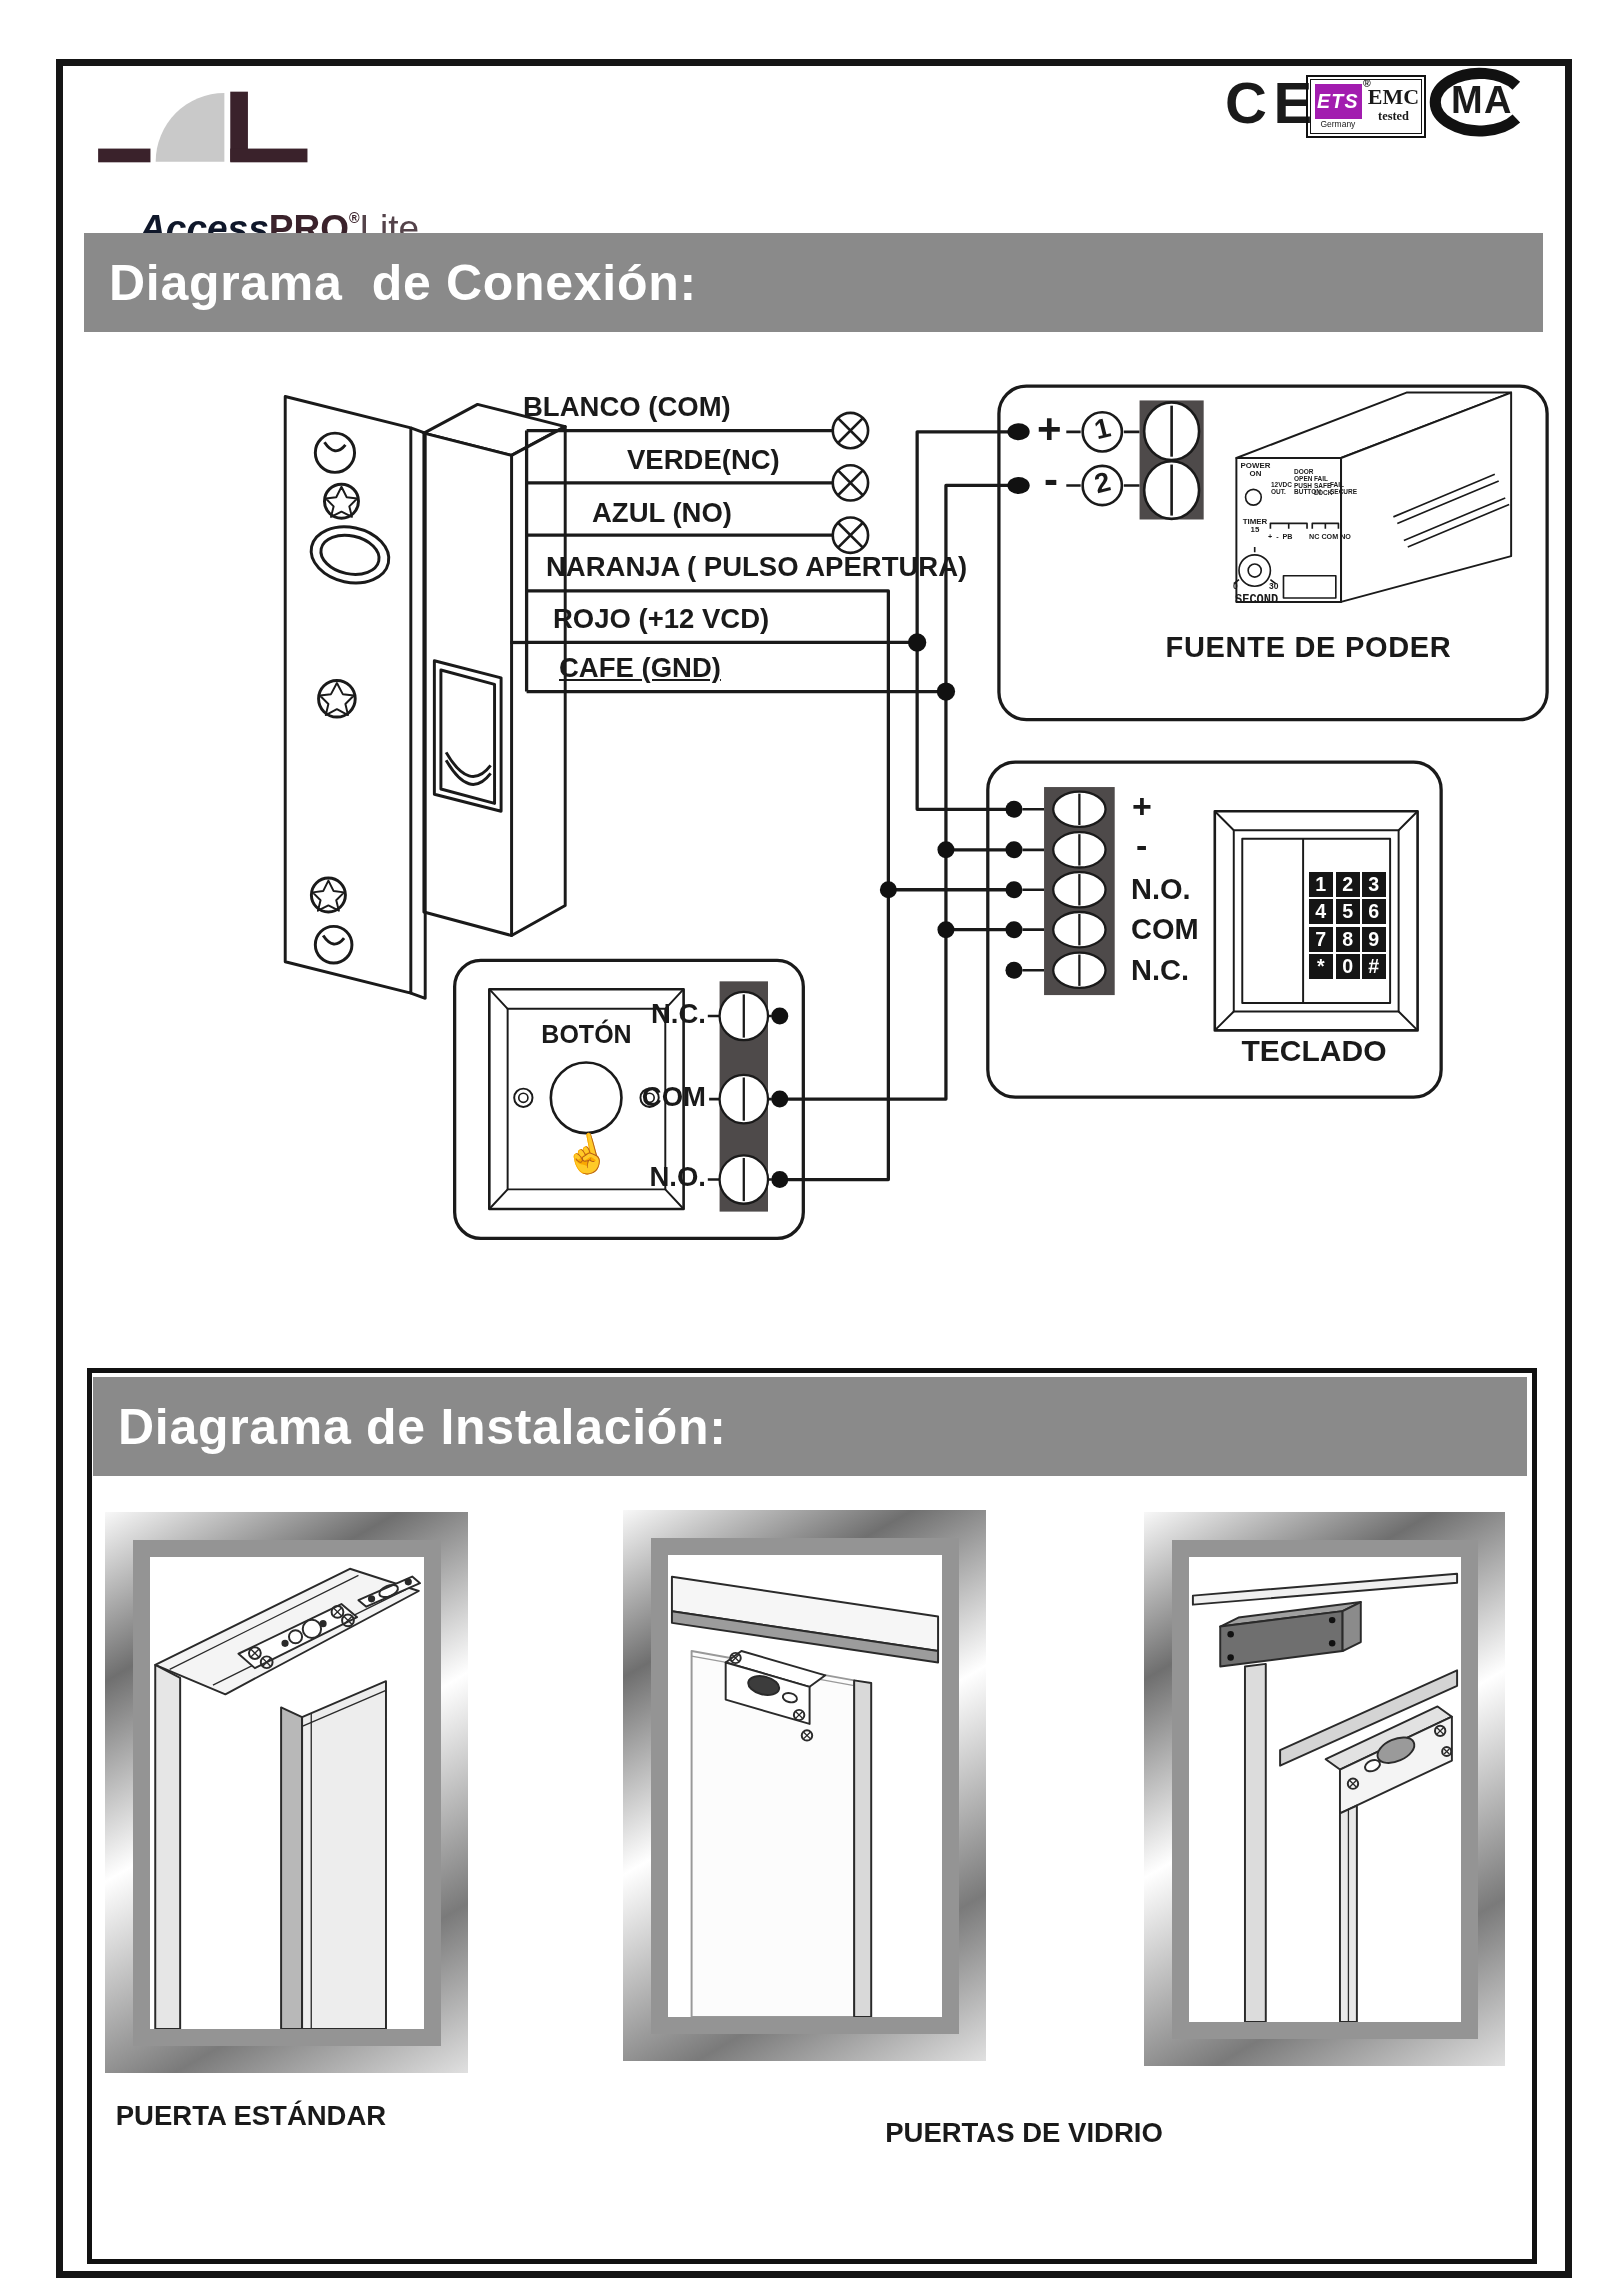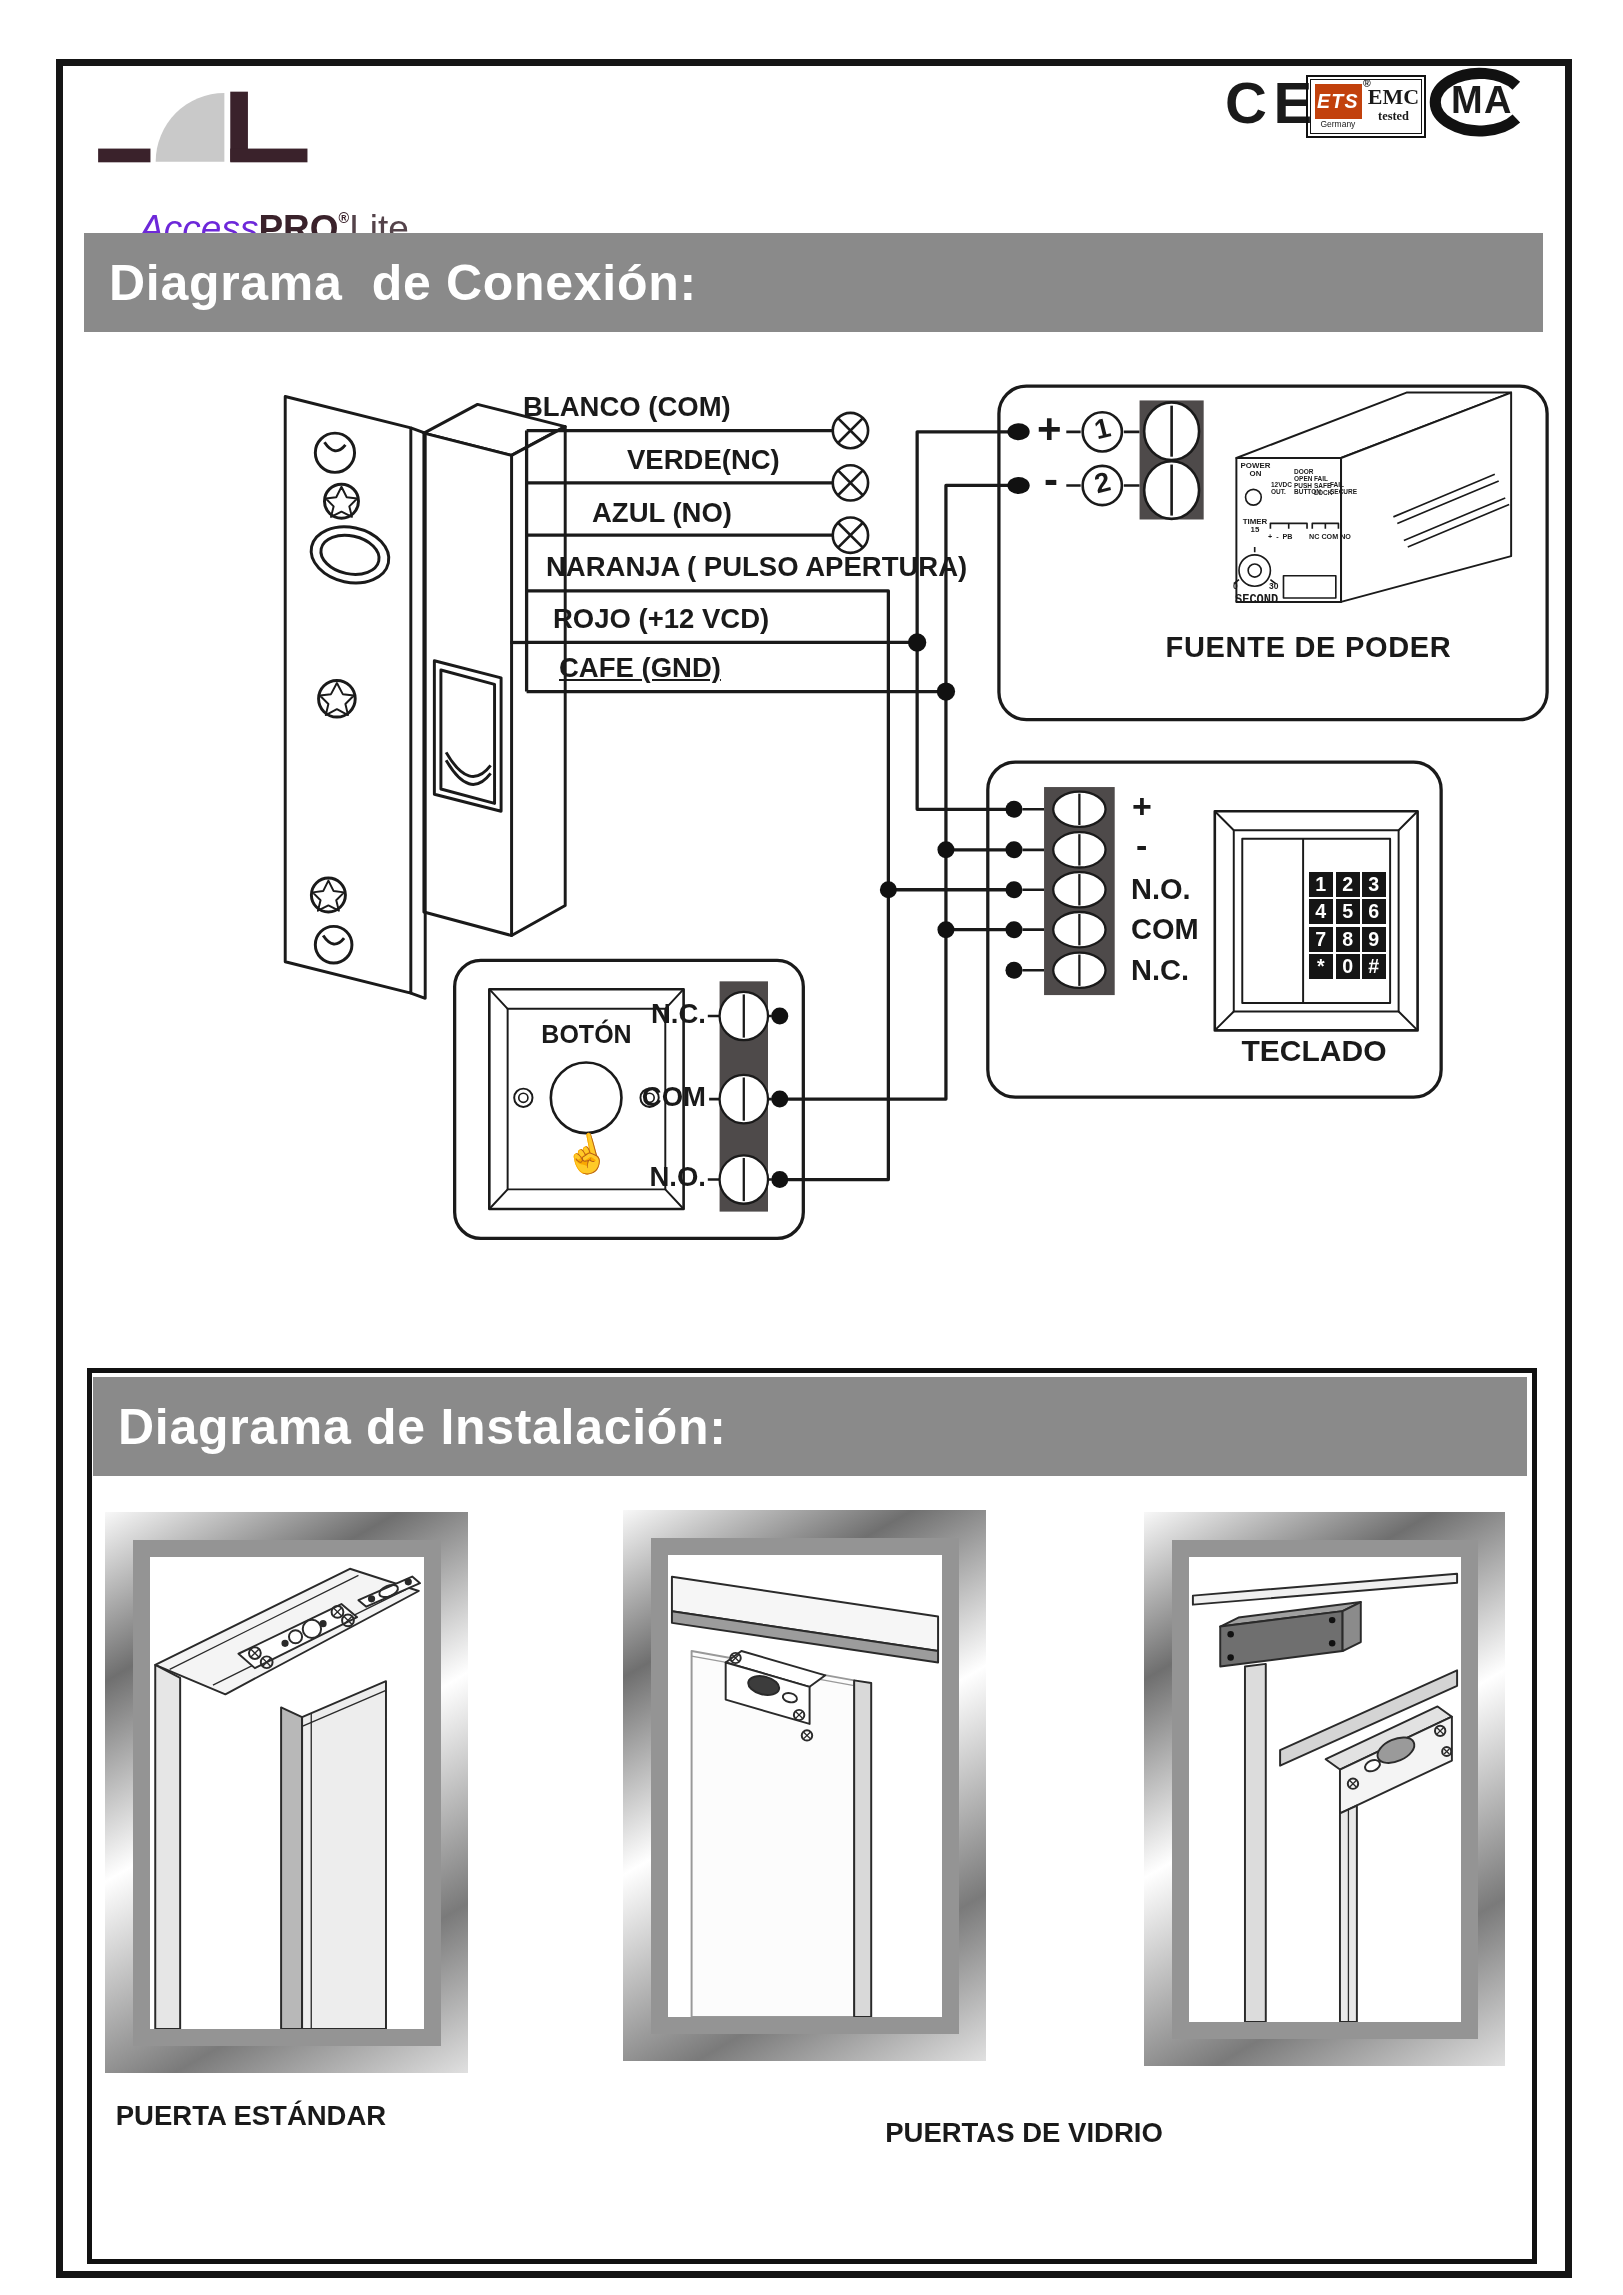--- a/index.html
+++ b/index.html
@@ -185,28 +185,28 @@
           <path d="M1137,1520 V1586" stroke-width="3.5"></path>
         <circle cx="1137" cy="1680" r="37" fill="#fff" stroke-width="3.5"></circle>
           <path d="M1137,1647 V1713" stroke-width="3.5"></path>
         <circle cx="1137" cy="1803" r="37" fill="#fff" stroke-width="3.5"></circle>
           <path d="M1137,1770 V1836" stroke-width="3.5"></path>
       </g>
     </g>
   </svg>
 
   <span class="t" style="left:98px;top:171px;font-size:37px;">
-    <span style="font-style:italic;font-weight:400;color:#6d28d9;">Access</span><span style="font-weight:900;color:#3A222B;">PRO</span><span style="font-size:14.4px;vertical-align:18.3px;color:#3A222B;">®</span><span style="font-weight:300;color:#54434a;">Lite</span>
+    <span style="font-style:italic;font-weight:700;color:#0f172a;">Access</span><span style="font-weight:900;color:#3A222B;">PRO</span><span style="font-size:14.4px;vertical-align:18.3px;color:#3A222B;">®</span><span style="font-weight:300;color:#54434a;">Lite</span>
   </span>
 
   <span class="t" style="left:1225px;top:73px;font-size:58px;font-weight:900;letter-spacing:6.5px;">CE</span>
 
   <div class="etsbox">
     <div class="etsinner"></div>
-    <div class="abs" style="left:6.5px;top:6.5px;width:47px;height:35px;background:#c2410c;color:#fff;display:flex;align-items:center;justify-content:center;">
+    <div class="abs" style="left:6.5px;top:6.5px;width:47px;height:35px;background:#a21caf;color:#fff;display:flex;align-items:center;justify-content:center;">
       <span style="font-weight:900;font-style:italic;font-size:19.6px;letter-spacing:1.3px;">ETS</span>
     </div>
     <span class="t" style="left:55px;top:1.3px;font-size:10.5px;">®</span>
     <span class="t ctr" style="left:3.9px;top:43px;width:52px;font-size:8.5px;font-weight:normal;">Germany</span>
     <span class="t ctr serif" style="left:58px;top:7.9px;width:55px;font-size:22px;">EMC</span>
     <span class="t ctr serif" style="left:58px;top:33px;width:55px;font-size:12.4px;">tested</span>
   </div>
 
   <span class="t" style="left:1451px;top:81px;font-size:38px;font-weight:900;letter-spacing:1.3px;">MA</span>
 

